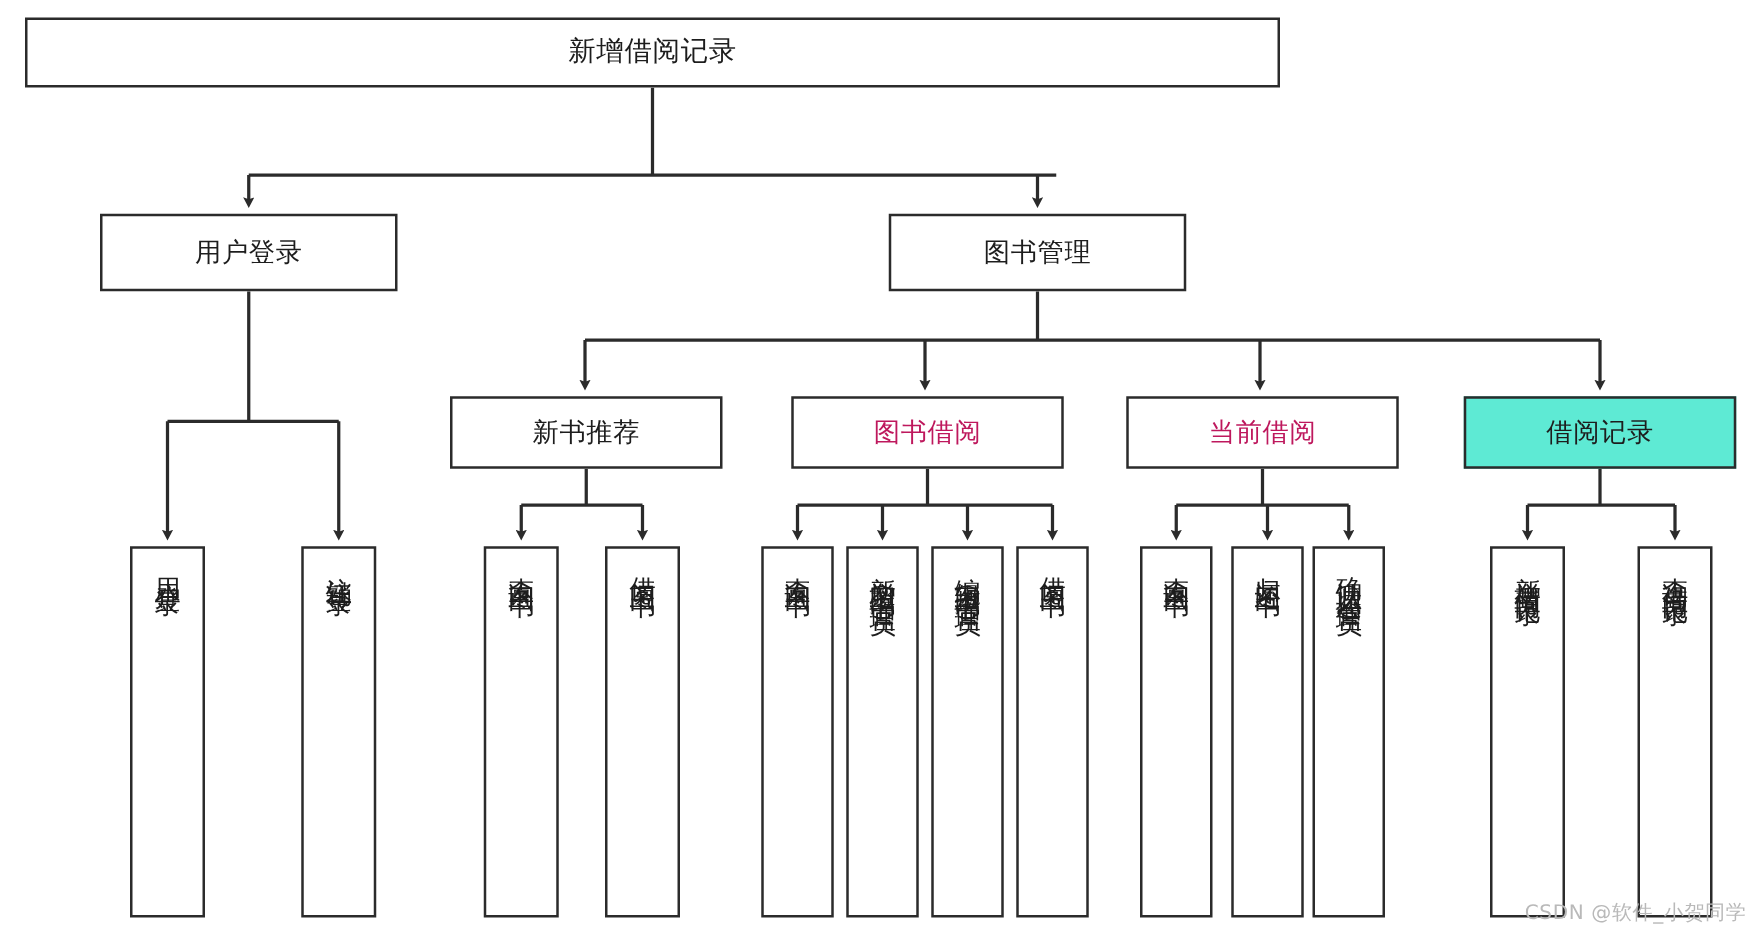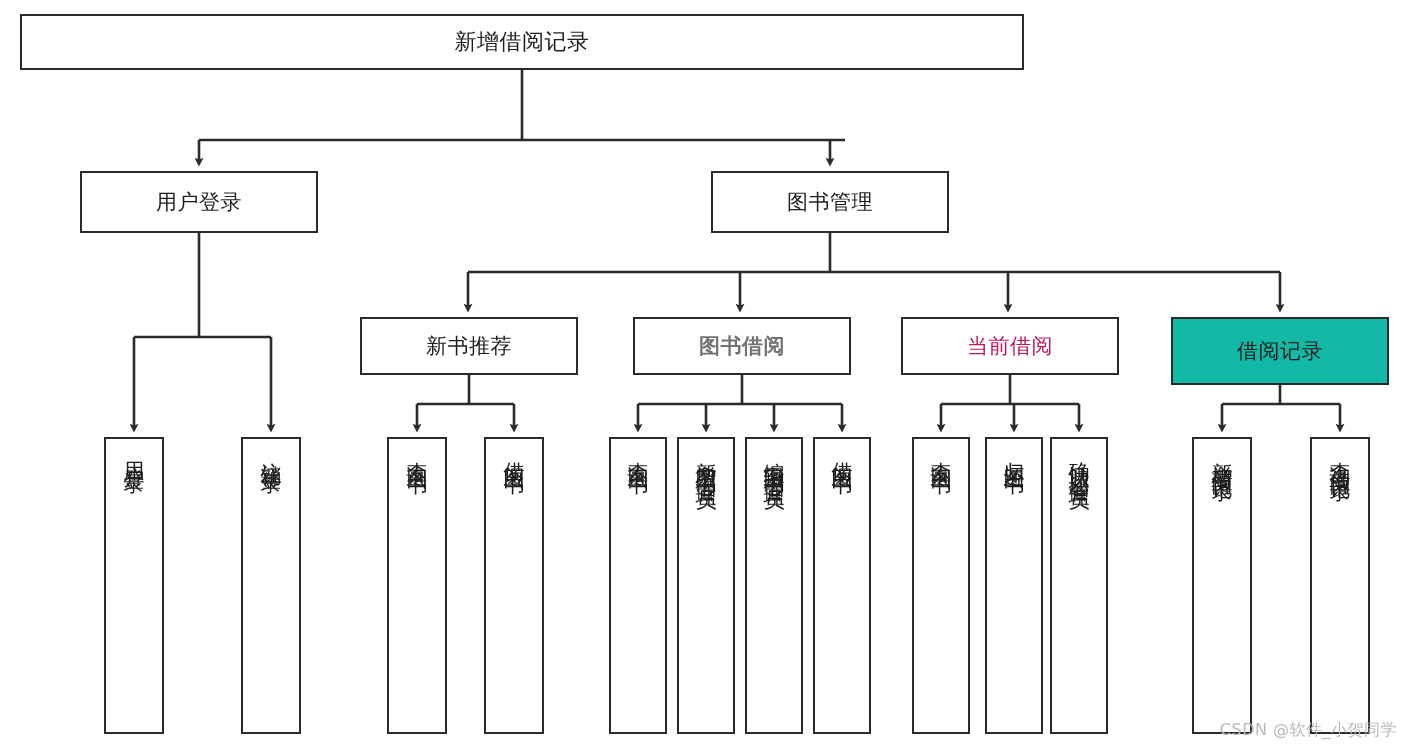--- a/index.html
+++ b/index.html
@@ -138,27 +138,27 @@
   <div class="node horiz" style="left: 80px; top: 171px; width: 238px; height: 62px; border-color: rgb(43, 43, 43); background: rgb(255, 255, 255); color: rgb(29, 29, 29);">
     <span class="label">用户登录</span>
   </div>
   <div class="node horiz" style="left: 360px; top: 317px; width: 218px; height: 58px; border-color: rgb(43, 43, 43); background: rgb(255, 255, 255); color: rgb(29, 29, 29);">
     <span class="label">新书推荐</span>
   </div>
 
   <div class="node horiz" style="left: 711px; top: 171px; width: 238px; height: 62px; border-color: rgb(43, 43, 43); background: rgb(255, 255, 255); color: rgb(29, 29, 29);">
     <span class="label">图书管理</span>
   </div>
-  <div class="node horiz" style="left: 633px; top: 317px; width: 218px; height: 58px; border-color: rgb(43, 43, 43); background: rgb(255, 255, 255); color: #737373; font-weight: bold;">
+  <div class="node horiz" style="left: 633px; top: 317px; width: 218px; height: 58px; border-color: rgb(43, 43, 43); background: rgb(255, 255, 255); color: #be185d;">
     <span class="label">图书借阅</span>
   </div>
   <div class="node horiz" style="left: 901px; top: 317px; width: 218px; height: 58px; border-color: rgb(43, 43, 43); background: rgb(255, 255, 255); color: #be185d;">
     <span class="label">当前借阅</span>
   </div>
-  <div class="node horiz" style="left: 1171px; top: 317px; width: 218px; height: 68px; border-color: rgb(43, 43, 43); background: #14b8a6; color: rgb(29, 29, 29);">
+  <div class="node horiz" style="left: 1171px; top: 317px; width: 218px; height: 58px; border-color: rgb(43, 43, 43); background: #5eead4; color: rgb(29, 29, 29);">
     <span class="label">借阅记录</span>
   </div>
 
   <div class="node vert" style="left: 104px; top: 437px; width: 60px; height: 297px; border-color: rgb(43, 43, 43); background: rgb(255, 255, 255); color: rgb(29, 29, 29);">
     <span class="label">用户登录</span>
   </div>
   <div class="node vert" style="left: 241px; top: 437px; width: 60px; height: 297px; border-color: rgb(43, 43, 43); background: rgb(255, 255, 255); color: rgb(29, 29, 29);">
     <span class="label">注销登录</span>
   </div>
   <div class="node vert" style="left: 387px; top: 437px; width: 60px; height: 297px; border-color: rgb(43, 43, 43); background: rgb(255, 255, 255); color: rgb(29, 29, 29);">

